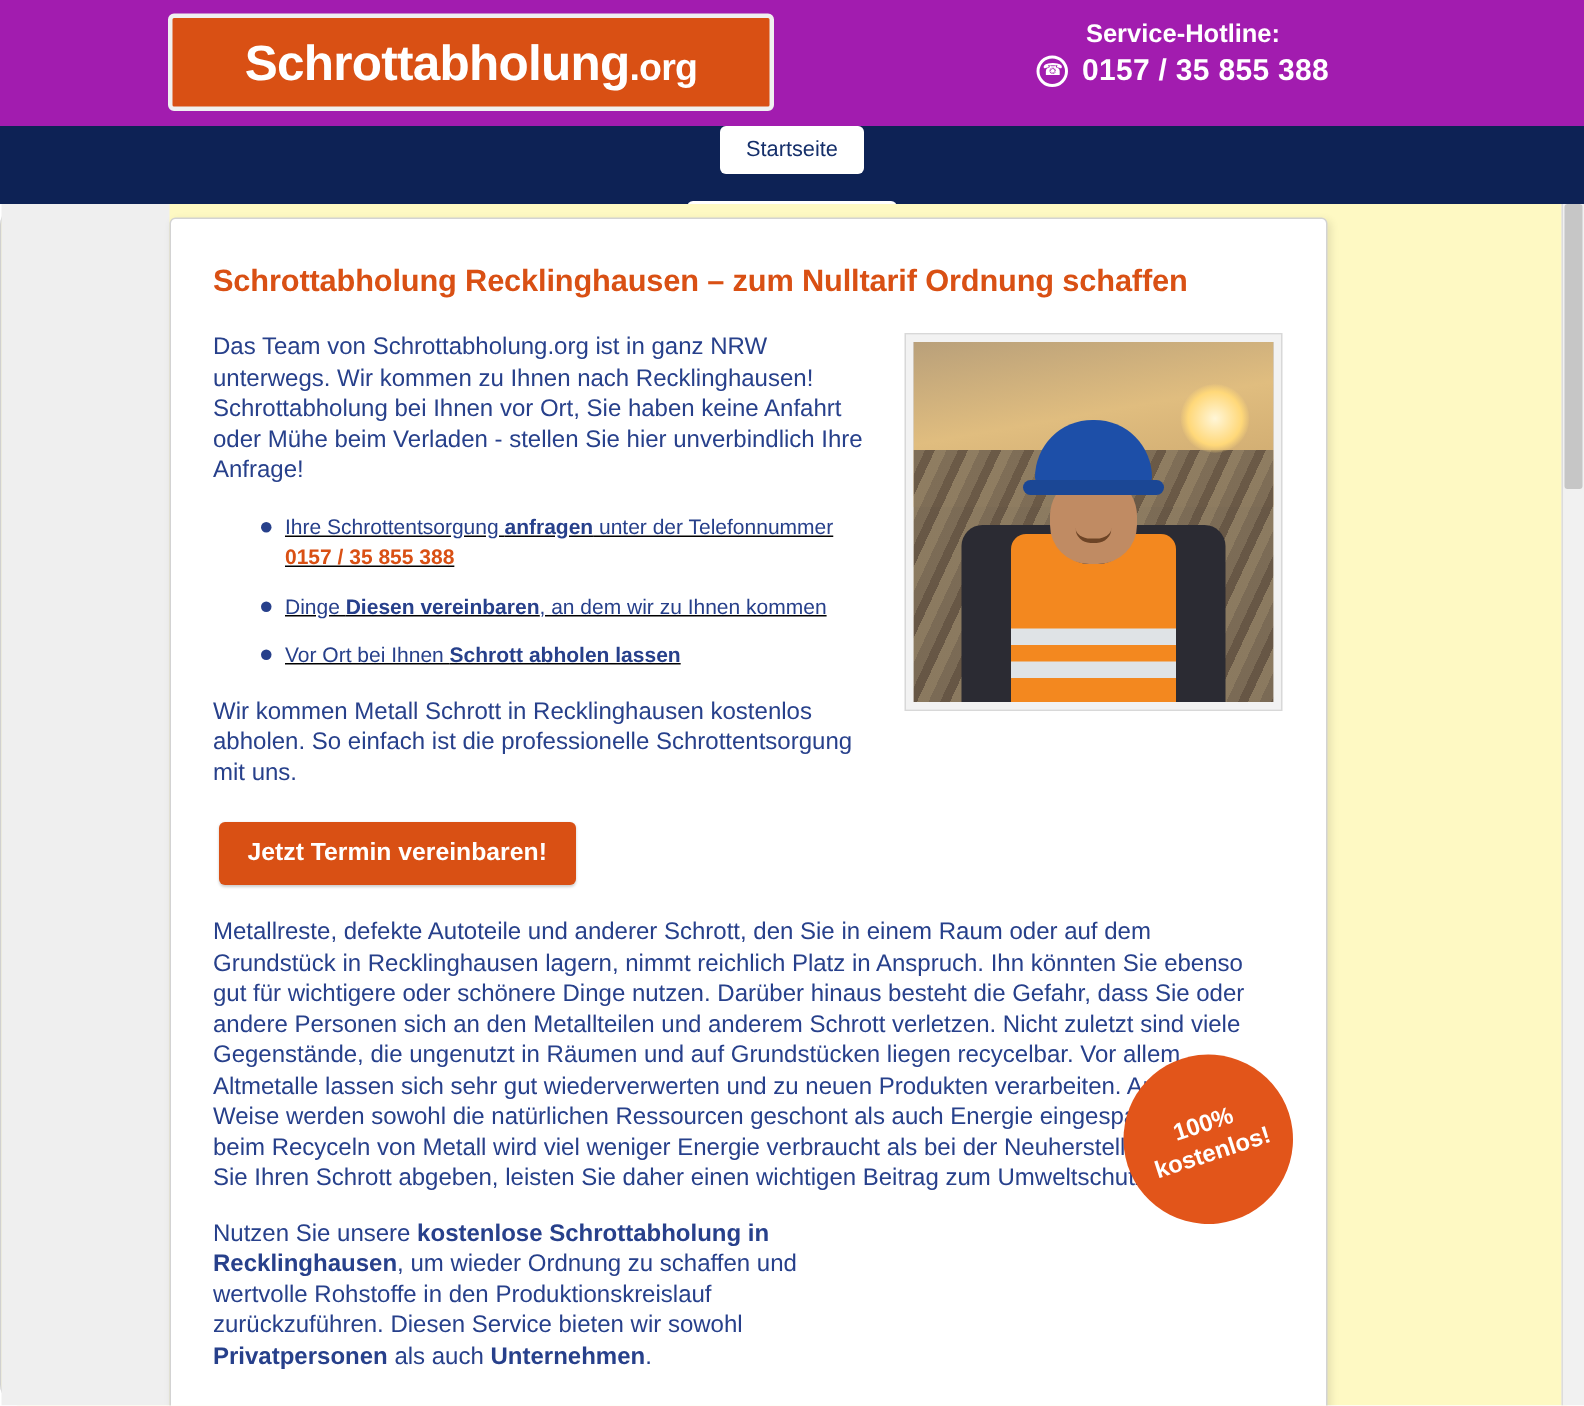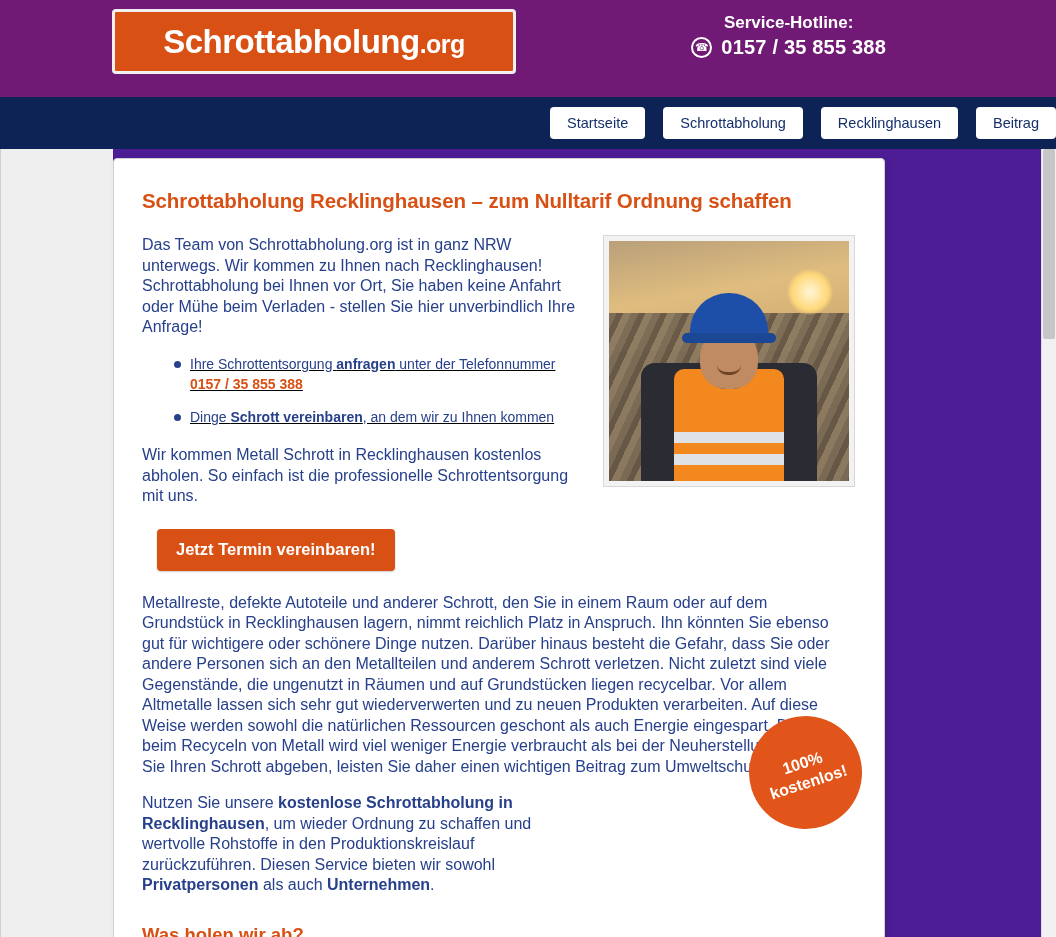--- a/index.html
+++ b/index.html
@@ -6,22 +6,22 @@
   html, body {
     margin: 0; padding: 0;
     width: 1056px; height: 937px;
     overflow: hidden;
     background: #ffffff;
     font-family: "Liberation Sans", sans-serif;
   }
 
   
   .header {
-    background: #701a75;
-    height: 97px;
+    background: #a21caf;
+    height: 84px;
     position: relative;
   }
   .logo {
     position: absolute;
     left: 112px; top: 9px;
     width: 404px; height: 65px;
     background: #d95014;
     border: 3px solid #f0f0f0;
     border-radius: 4px;
     display: flex;
@@ -72,39 +72,41 @@
     font-weight: bold;
     letter-spacing: 0.2px;
   }
 
   
   .nav {
     background: #0d2255;
     height: 52px;
     display: flex;
     align-items: center;
-    justify-content: flex-end;
+    justify-content: flex-start;
     gap: 18px;
+    flex-direction: column;
   }
   .nav-item {
     background: #ffffff;
     color: #16306b;
     border-radius: 4px;
     padding: 8px 17px;
     font-size: 14.5px;
     cursor: pointer;
     white-space: nowrap;
   }
 
   
   .page {
-    background: #4c1d95;
+    background: #fef9c3;
     height: 801px;
     position: relative;
     border-left: 1px solid #d0d0d0;
+    border-radius: 14px;
   }
   .sidebar-strip {
     position: absolute;
     left: 0; top: 0; bottom: 0;
     width: 112px;
     background: #efefef;
   }
   .content-card {
     position: absolute;
     left: 112px; top: 9px;
@@ -251,21 +253,21 @@
   }
 
   .cta-button {
     display: inline-block;
     background: #d95014;
     color: #ffffff;
     font-size: 16.5px;
     font-weight: bold;
     padding: 11px 19px 12px 19px;
     border-radius: 4px;
-    margin: 6px 0 22px 15px;
+    margin: 6px 0 22px 4px;
     cursor: pointer;
     box-shadow: 0 1px 2px rgba(0,0,0,0.2);
   }
 
   .badge {
     position: absolute;
     right: 22px; bottom: 128px;
     width: 113px; height: 113px;
     border-radius: 50%;
     background: #e2551a;
@@ -343,21 +345,25 @@
 
 
       <ul class="steps">
         <li>
           <span class="bullet"></span>
           <span>Ihre Schrottentsorgung </span><span class="strong">anfragen</span><span> unter der Telefonnummer</span><br>
           <span class="orange strong">0157 / 35 855 388</span>
         </li>
         <li>
           <span class="bullet"></span>
-          <span>Dinge </span><span class="strong">Schrott vereinbaren</span><span>, an dem wir zu Ihnen kommen</span>
+          <span>Dinge </span><span class="strong">Diesen vereinbaren</span><span>, an dem wir zu Ihnen kommen</span>
+        </li>
+        <li>
+          <span class="bullet"></span>
+          <span>Vor Ort bei Ihnen </span><span class="strong">Schrott abholen lassen</span><span></span>
         </li>
       </ul>
 
       <p class="body-text narrow">Wir kommen Metall Schrott in Recklinghausen kostenlos abholen. So einfach ist die professionelle Schrottentsorgung mit uns.</p>
     </div>
 
     <div class="cta-button">Jetzt Termin vereinbaren!</div>
 
     <p class="body-text full">Metallreste, defekte Autoteile und anderer Schrott, den Sie in einem Raum oder auf dem Grundstück in Recklinghausen lagern, nimmt reichlich Platz in Anspruch. Ihn könnten Sie ebenso gut für wichtigere oder schönere Dinge nutzen. Darüber hinaus besteht die Gefahr, dass Sie oder andere Personen sich an den Metallteilen und anderem Schrott verletzen. Nicht zuletzt sind viele Gegenstände, die ungenutzt in Räumen und auf Grundstücken liegen recycelbar. Vor allem Altmetalle lassen sich sehr gut wiederverwerten und zu neuen Produkten verarbeiten. Auf diese Weise werden sowohl die natürlichen Ressourcen geschont als auch Energie eingespart. Denn beim Recyceln von Metall wird viel weniger Energie verbraucht als bei der Neuherstellung. Indem Sie Ihren Schrott abgeben, leisten Sie daher einen wichtigen Beitrag zum Umweltschutz.</p>
 

